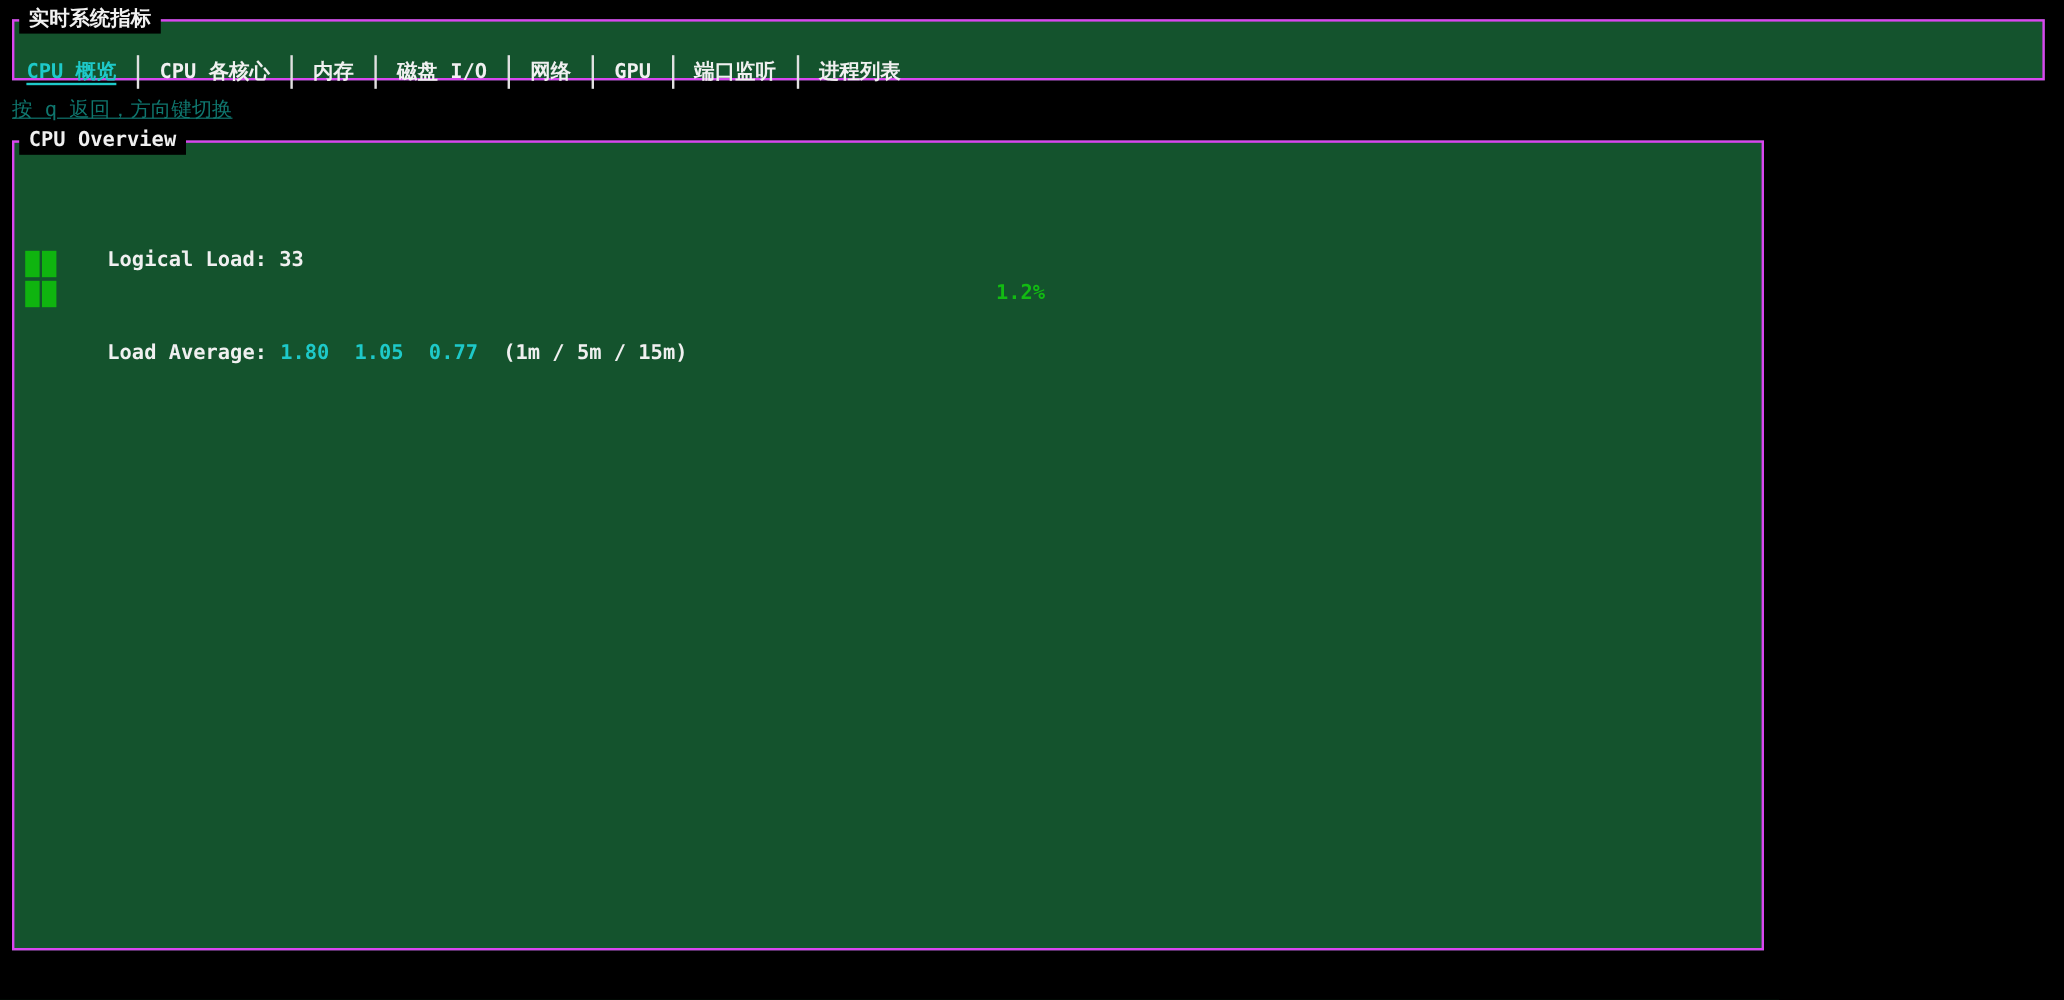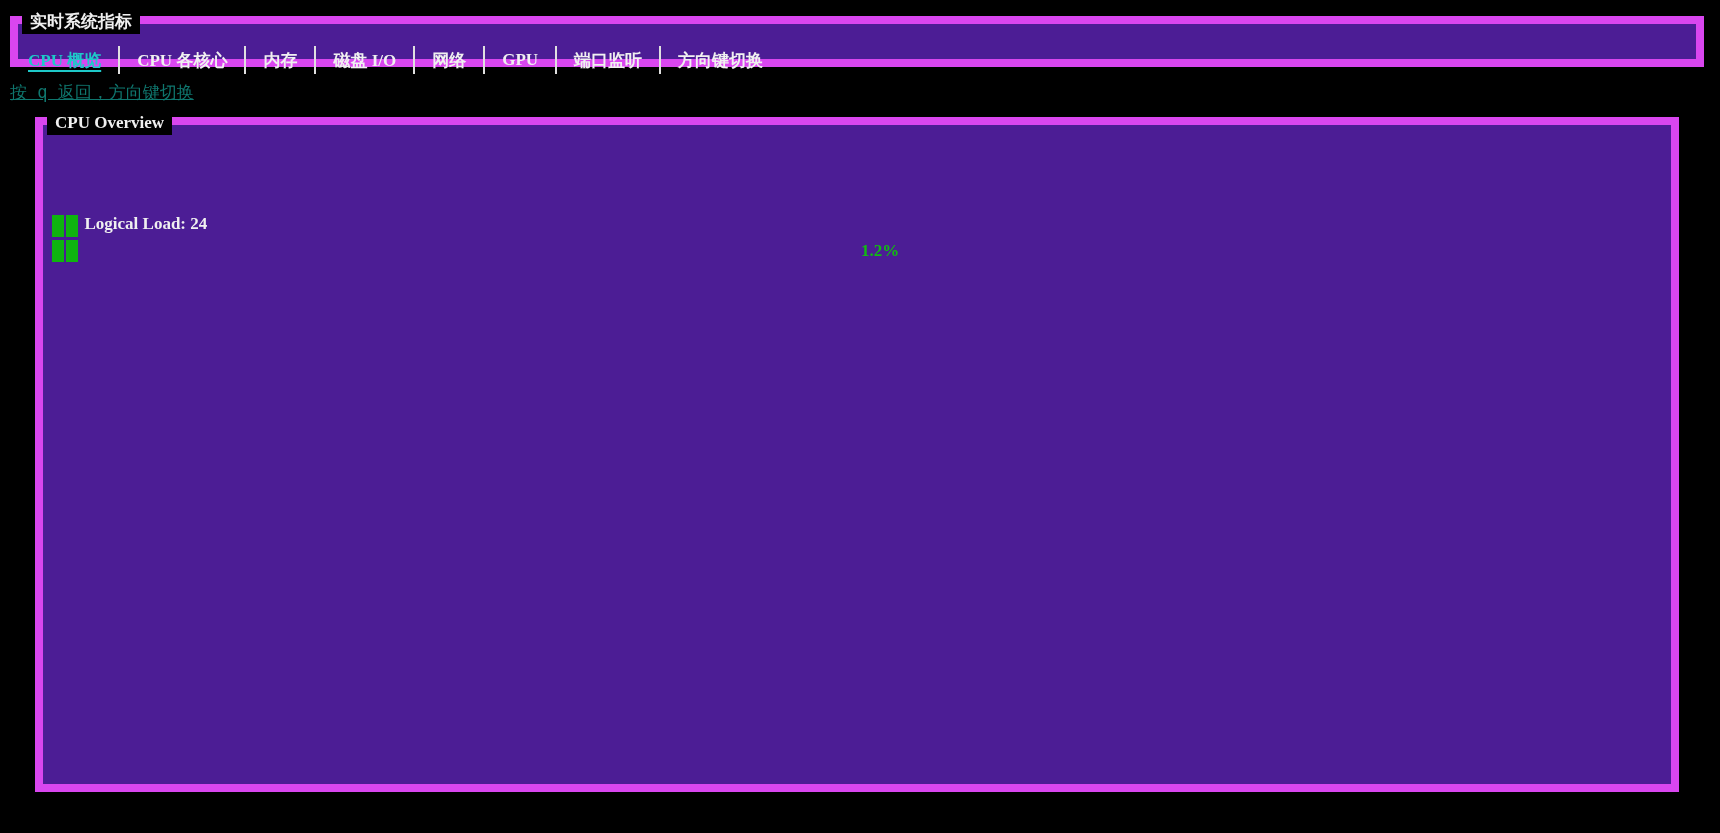--- a/index.html
+++ b/index.html
@@ -16,24 +16,23 @@
     height: 833px;
     background: #000000;
     font-family: "DejaVu Sans Mono", "Liberation Mono", monospace;
     font-size: 17px;
     font-weight: bold;
     color: #f0f0f0;
   }
   
   .tbox {
     position: absolute;
-    border: 8px solid #d946ef;
-    background: #4c1d95;
+    border: 2px solid #d946ef;
+    background: #14532d;
     box-sizing: border-box;
-    font-family: Liberation Serif, serif;
   }
   .tbox-title {
     position: absolute;
     top: -14px;
     left: 4px;
     background: #000000;
     padding: 0 8px;
     line-height: 24px;
     white-space: pre;
     color: #f0f0f0;
@@ -72,21 +71,21 @@
     position: absolute;
     left: 10px;
     top: 80px;
     color: #0f766e;
     font-weight: normal;
     line-height: 24px;
     white-space: pre;
     text-decoration: underline;
   }
   
-  .main-box { left: 10px; top: 117px; width: 1644px; height: 675px; margin-left: 25px; }
+  .main-box { left: 10px; top: 117px; width: 1460px; height: 675px; }
   .panel-line {
     position: absolute;
     line-height: 25px;
     white-space: pre;
     color: #f0f0f0;
   }
   .usage-line   { left: 16px; top: 36px; }
   .logical-line { left: 16px; top: 61px; }
   .load-line    { left: 16px; top: 138px; }
   .val-green { color: #12bb12; }
@@ -132,39 +131,42 @@
       <span class="tab">内存</span>
       <div class="tab-sep"></div>
       <span class="tab">磁盘 I/O</span>
       <div class="tab-sep"></div>
       <span class="tab">网络</span>
       <div class="tab-sep"></div>
       <span class="tab">GPU</span>
       <div class="tab-sep"></div>
       <span class="tab">端口监听</span>
       <div class="tab-sep"></div>
-      <span class="tab">方向键切换</span>
+      <span class="tab">进程列表</span>
     </div>
   </div>
 
   <div class="help-line">按 q 返回，方向键切换</div>
 
   <div class="tbox main-box">
     <div class="tbox-title">CPU Overview</div>
 
 
     <div class="panel-line logical-line">
-      <span>Logical Load:</span><span> </span><span>24</span>
+      <span>Logical Load:</span><span> </span><span>33</span>
     </div>
 
     <div class="gauge-row gauge-row-1">
       <div class="gauge-block"></div>
       <div class="gauge-block"></div>
     </div>
     <div class="gauge-row gauge-row-2">
       <div class="gauge-block"></div>
       <div class="gauge-block"></div>
     </div>
     <div class="gauge-label">1.2%</div>
 
+    <div class="panel-line load-line">
+      <span class="label">Load Average:</span><span class="val-cyan">1.80</span><span class="val-cyan">1.05</span><span class="val-cyan">0.77</span><span>(1m / 5m / 15m)</span>
+    </div>
   </div>
 
 </div>
 
 </body></html>

